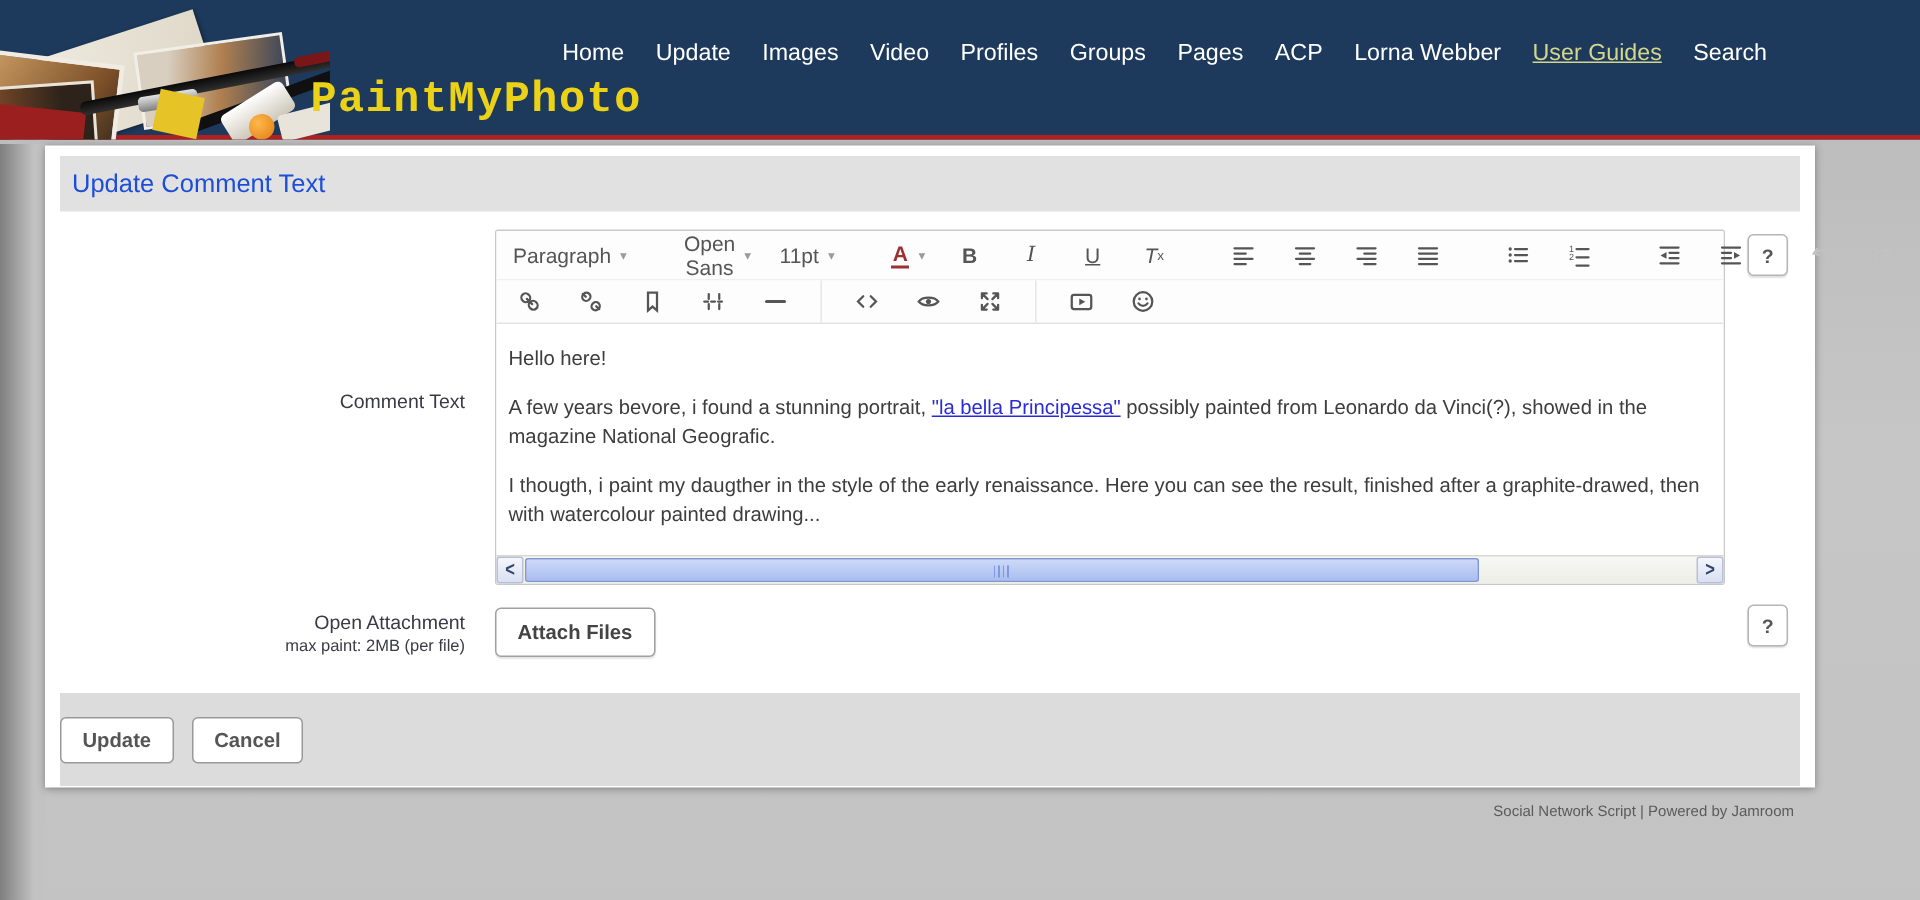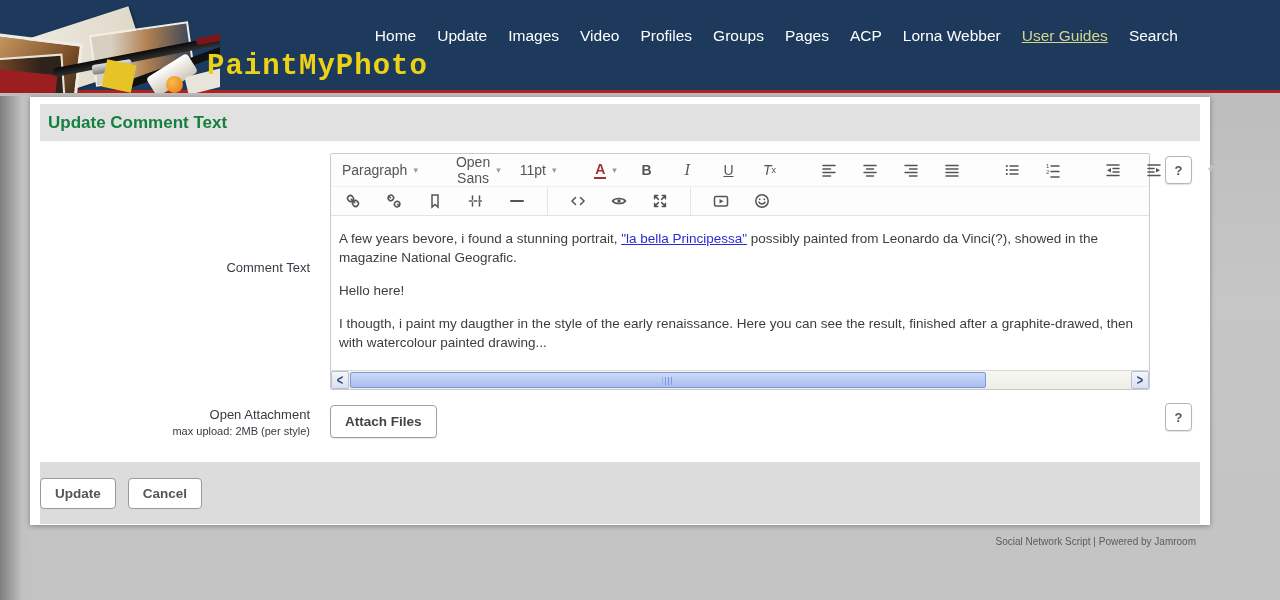--- a/index.html
+++ b/index.html
@@ -34,21 +34,21 @@
            font-weight:bold; font-size:29px; color:#ecd217; letter-spacing:1px; }
   nav { position:absolute; right:102px; top:27px; display:flex; gap:21px; }
   nav a { color:#ffffff; font-size:15.5px; text-decoration:none; white-space:nowrap; }
   nav a.active { color:#d3d68c; text-decoration:underline; }
 
   
   .container { position:absolute; left:30px; top:97px; width:1180px; height:428px;
                background:#fff; box-shadow:0 1px 5px rgba(0,0,0,.35); }
   .title-band { position:absolute; left:10px; right:10px; top:7px; height:37px; background:#e1e1e1;
                 display:flex; align-items:center; padding-left:8px; }
-  .title-band h1 { font-size:17px; font-weight:bold; color:#15803d; }
+  .title-band h1 { font-size:17px; font-weight:normal; color:#1d4ed8; }
 
   .field-label { position:absolute; left:0; width:280px; text-align:right; font-size:13px; color:#3a3a44; }
   .lbl-comment { top:163px; }
   .lbl-attach  { top:310px; }
   .lbl-attach-hint { top:328px; font-size:11px; }
 
   .help-btn { position:absolute; left:1135px; width:27px; height:28px; background:#fff;
               border:1px solid #b5b5b5; border-radius:4px; font-size:13px; font-weight:bold;
               color:#555; box-shadow:0 1px 1px rgba(0,0,0,.12); }
   .help1 { top:59px; } .help2 { top:306px; }
@@ -337,22 +337,22 @@
           <svg viewBox="0 0 16 16">
               <circle cx="8" cy="8" r="6.2"></circle>
               <circle class="fil" cx="5.7" cy="6.3" r="0.9"></circle>
               <circle class="fil" cx="10.3" cy="6.3" r="0.9"></circle>
               <path d="M5,9.3 C6.5,11.4 9.5,11.4 11,9.3"></path>
             </svg>
         </button>
       </div>
 
       <div class="ed-content">
+        <p><span>Hello here!</span></p>
         <p><span>A few years bevore, i found a stunning portrait, </span><a href="#">"la bella Principessa"</a><span> possibly painted from Leonardo da Vinci(?), showed in the magazine National Geografic.</span></p>
-        <p><span>Hello here!</span></p>
         <p><span>I thougth, i paint my daugther in the style of the early renaissance. Here you can see the result, finished after a graphite-drawed, then with watercolour painted drawing...</span></p>
       </div>
 
       <div class="hscroll">
         <div class="sb-btn">
             <span>&lt;</span>
           </div>
         <div class="sb-track">
           <div class="sb-thumb">
               <div class="grip"></div>
@@ -360,21 +360,21 @@
         </div>
         <div class="sb-btn">
             <span>&gt;</span>
           </div>
       </div>
     </div>
 
     <button class="help-btn help1">?</button>
 
     <div class="field-label lbl-attach">Open Attachment</div>
-    <div class="field-label lbl-attach-hint">max upload: 2MB (per style)</div>
+    <div class="field-label lbl-attach-hint">max paint: 2MB (per file)</div>
     <button class="attach-btn">Attach Files</button>
     <button class="help-btn help2">?</button>
 
     <div class="action-band">
       <button>Update</button>
       <button>Cancel</button>
     </div>
   </main>
 
   <footer>

